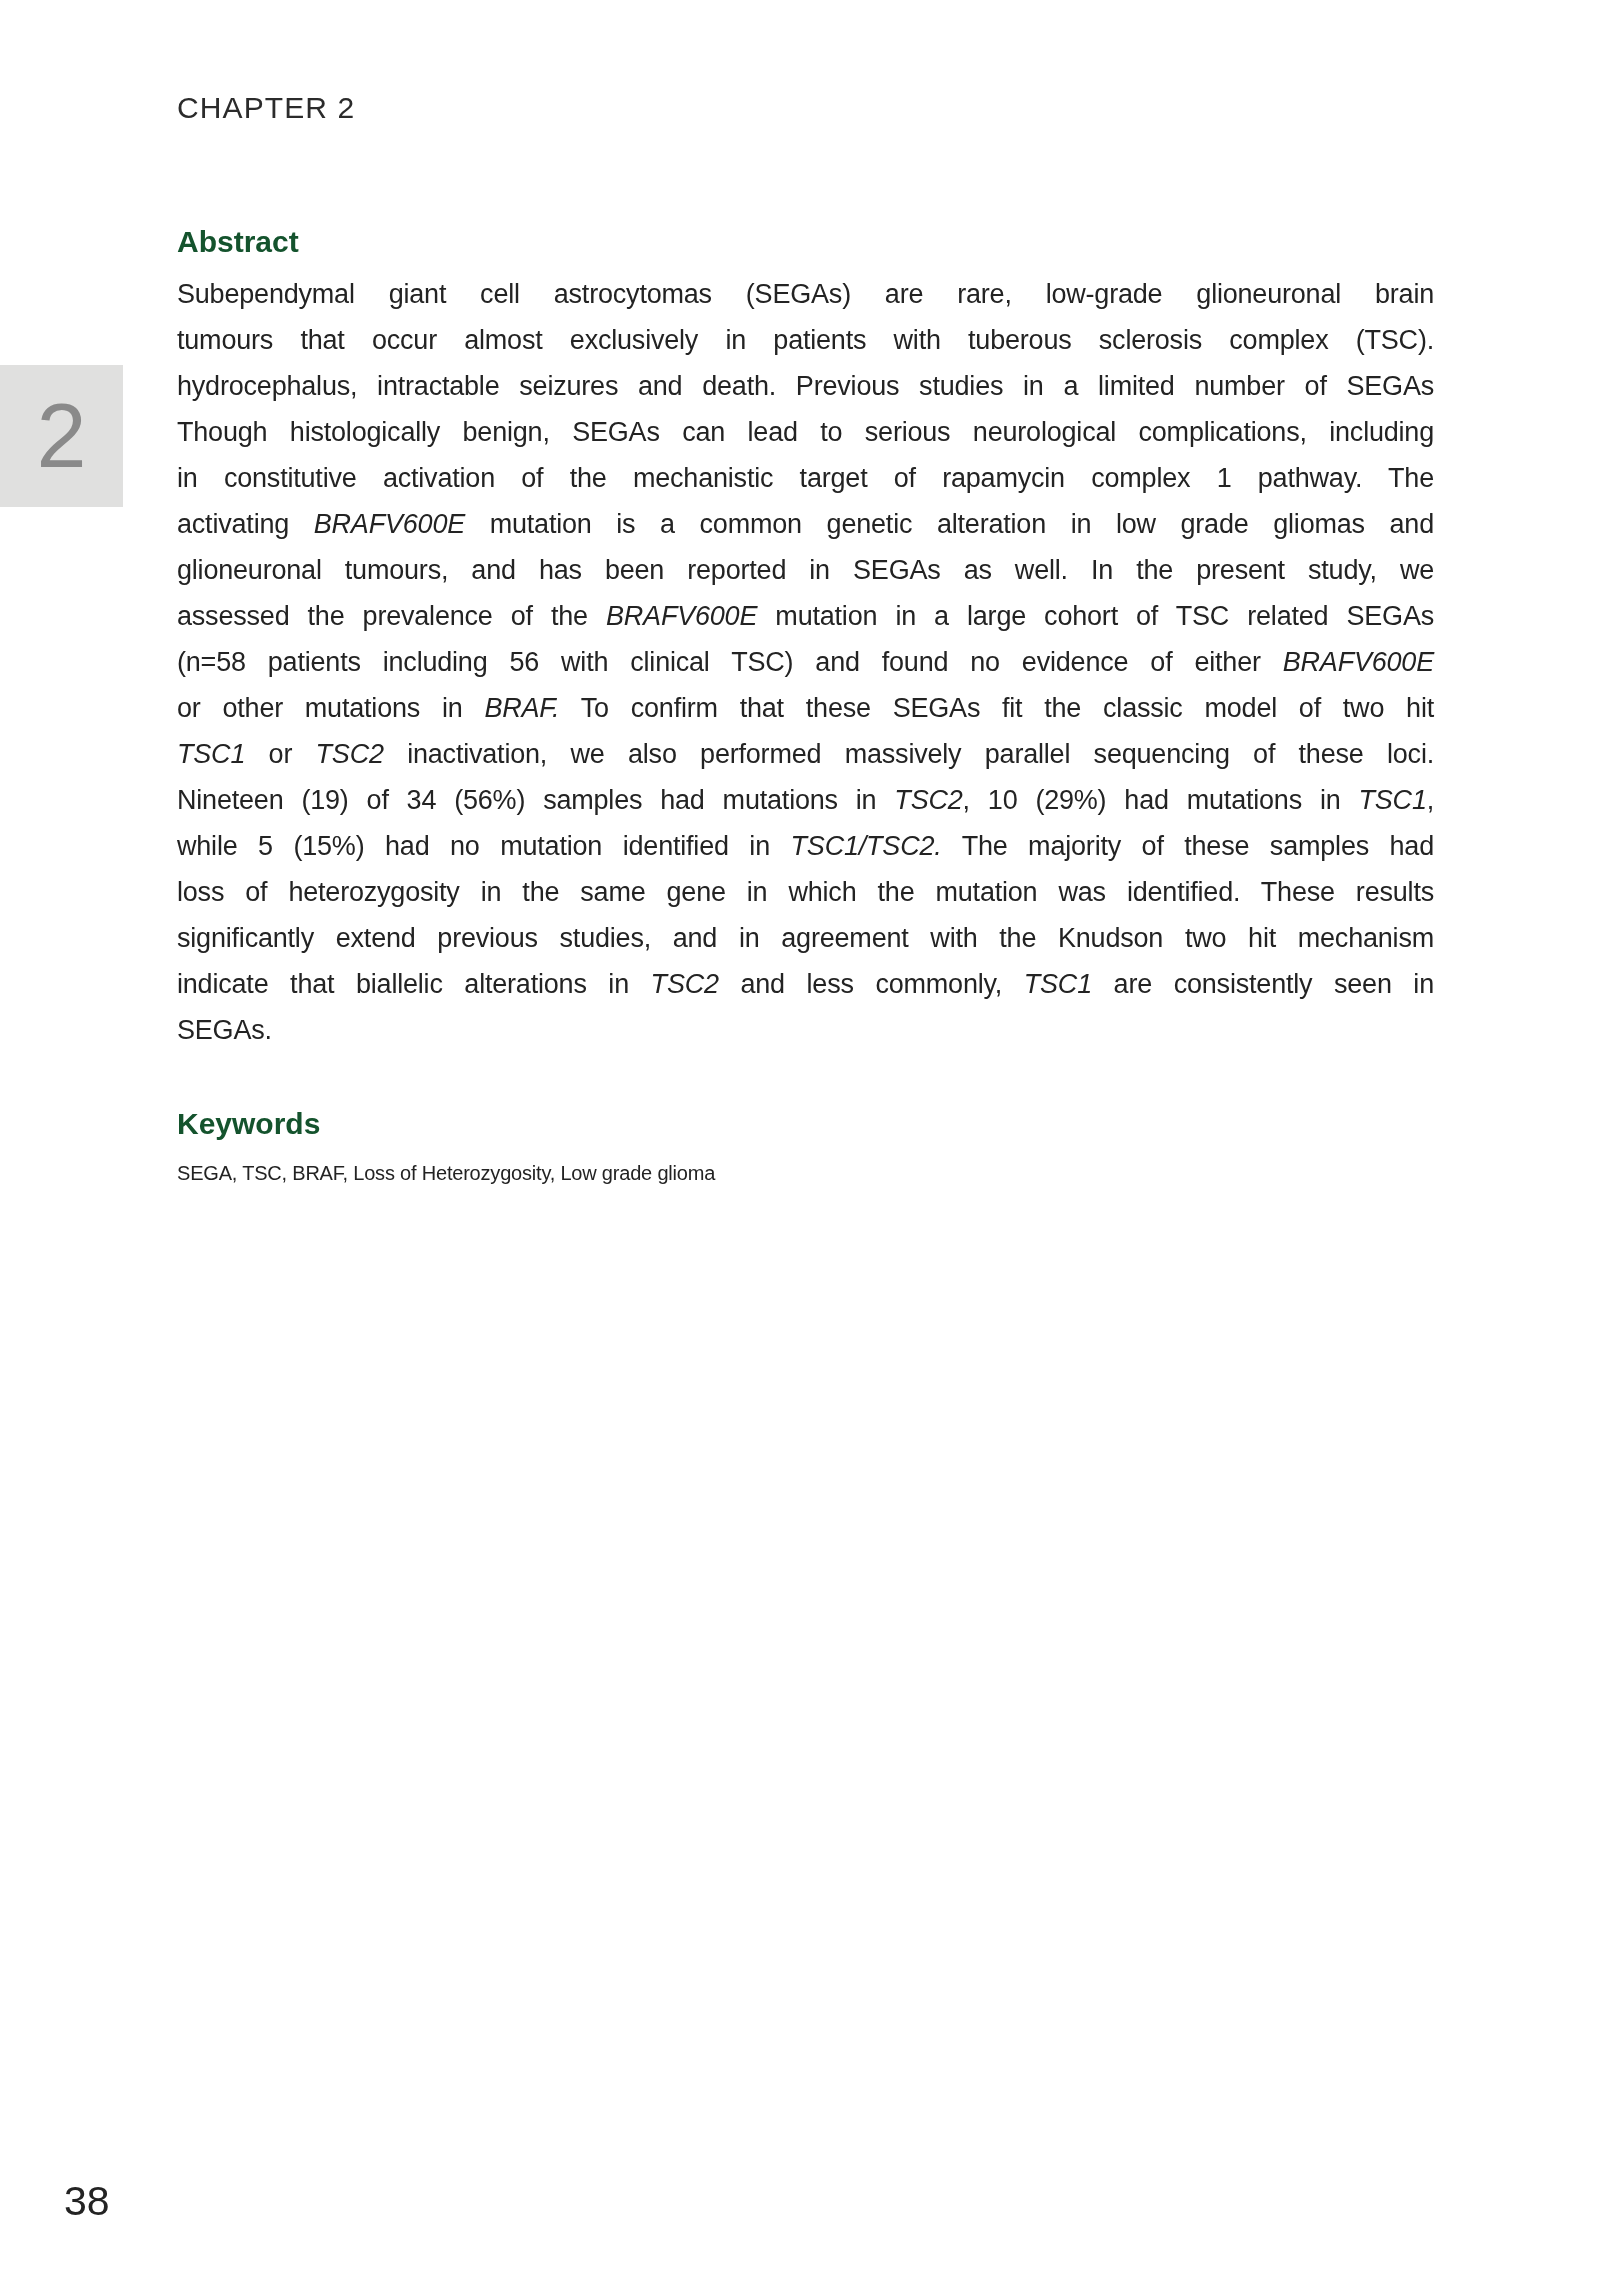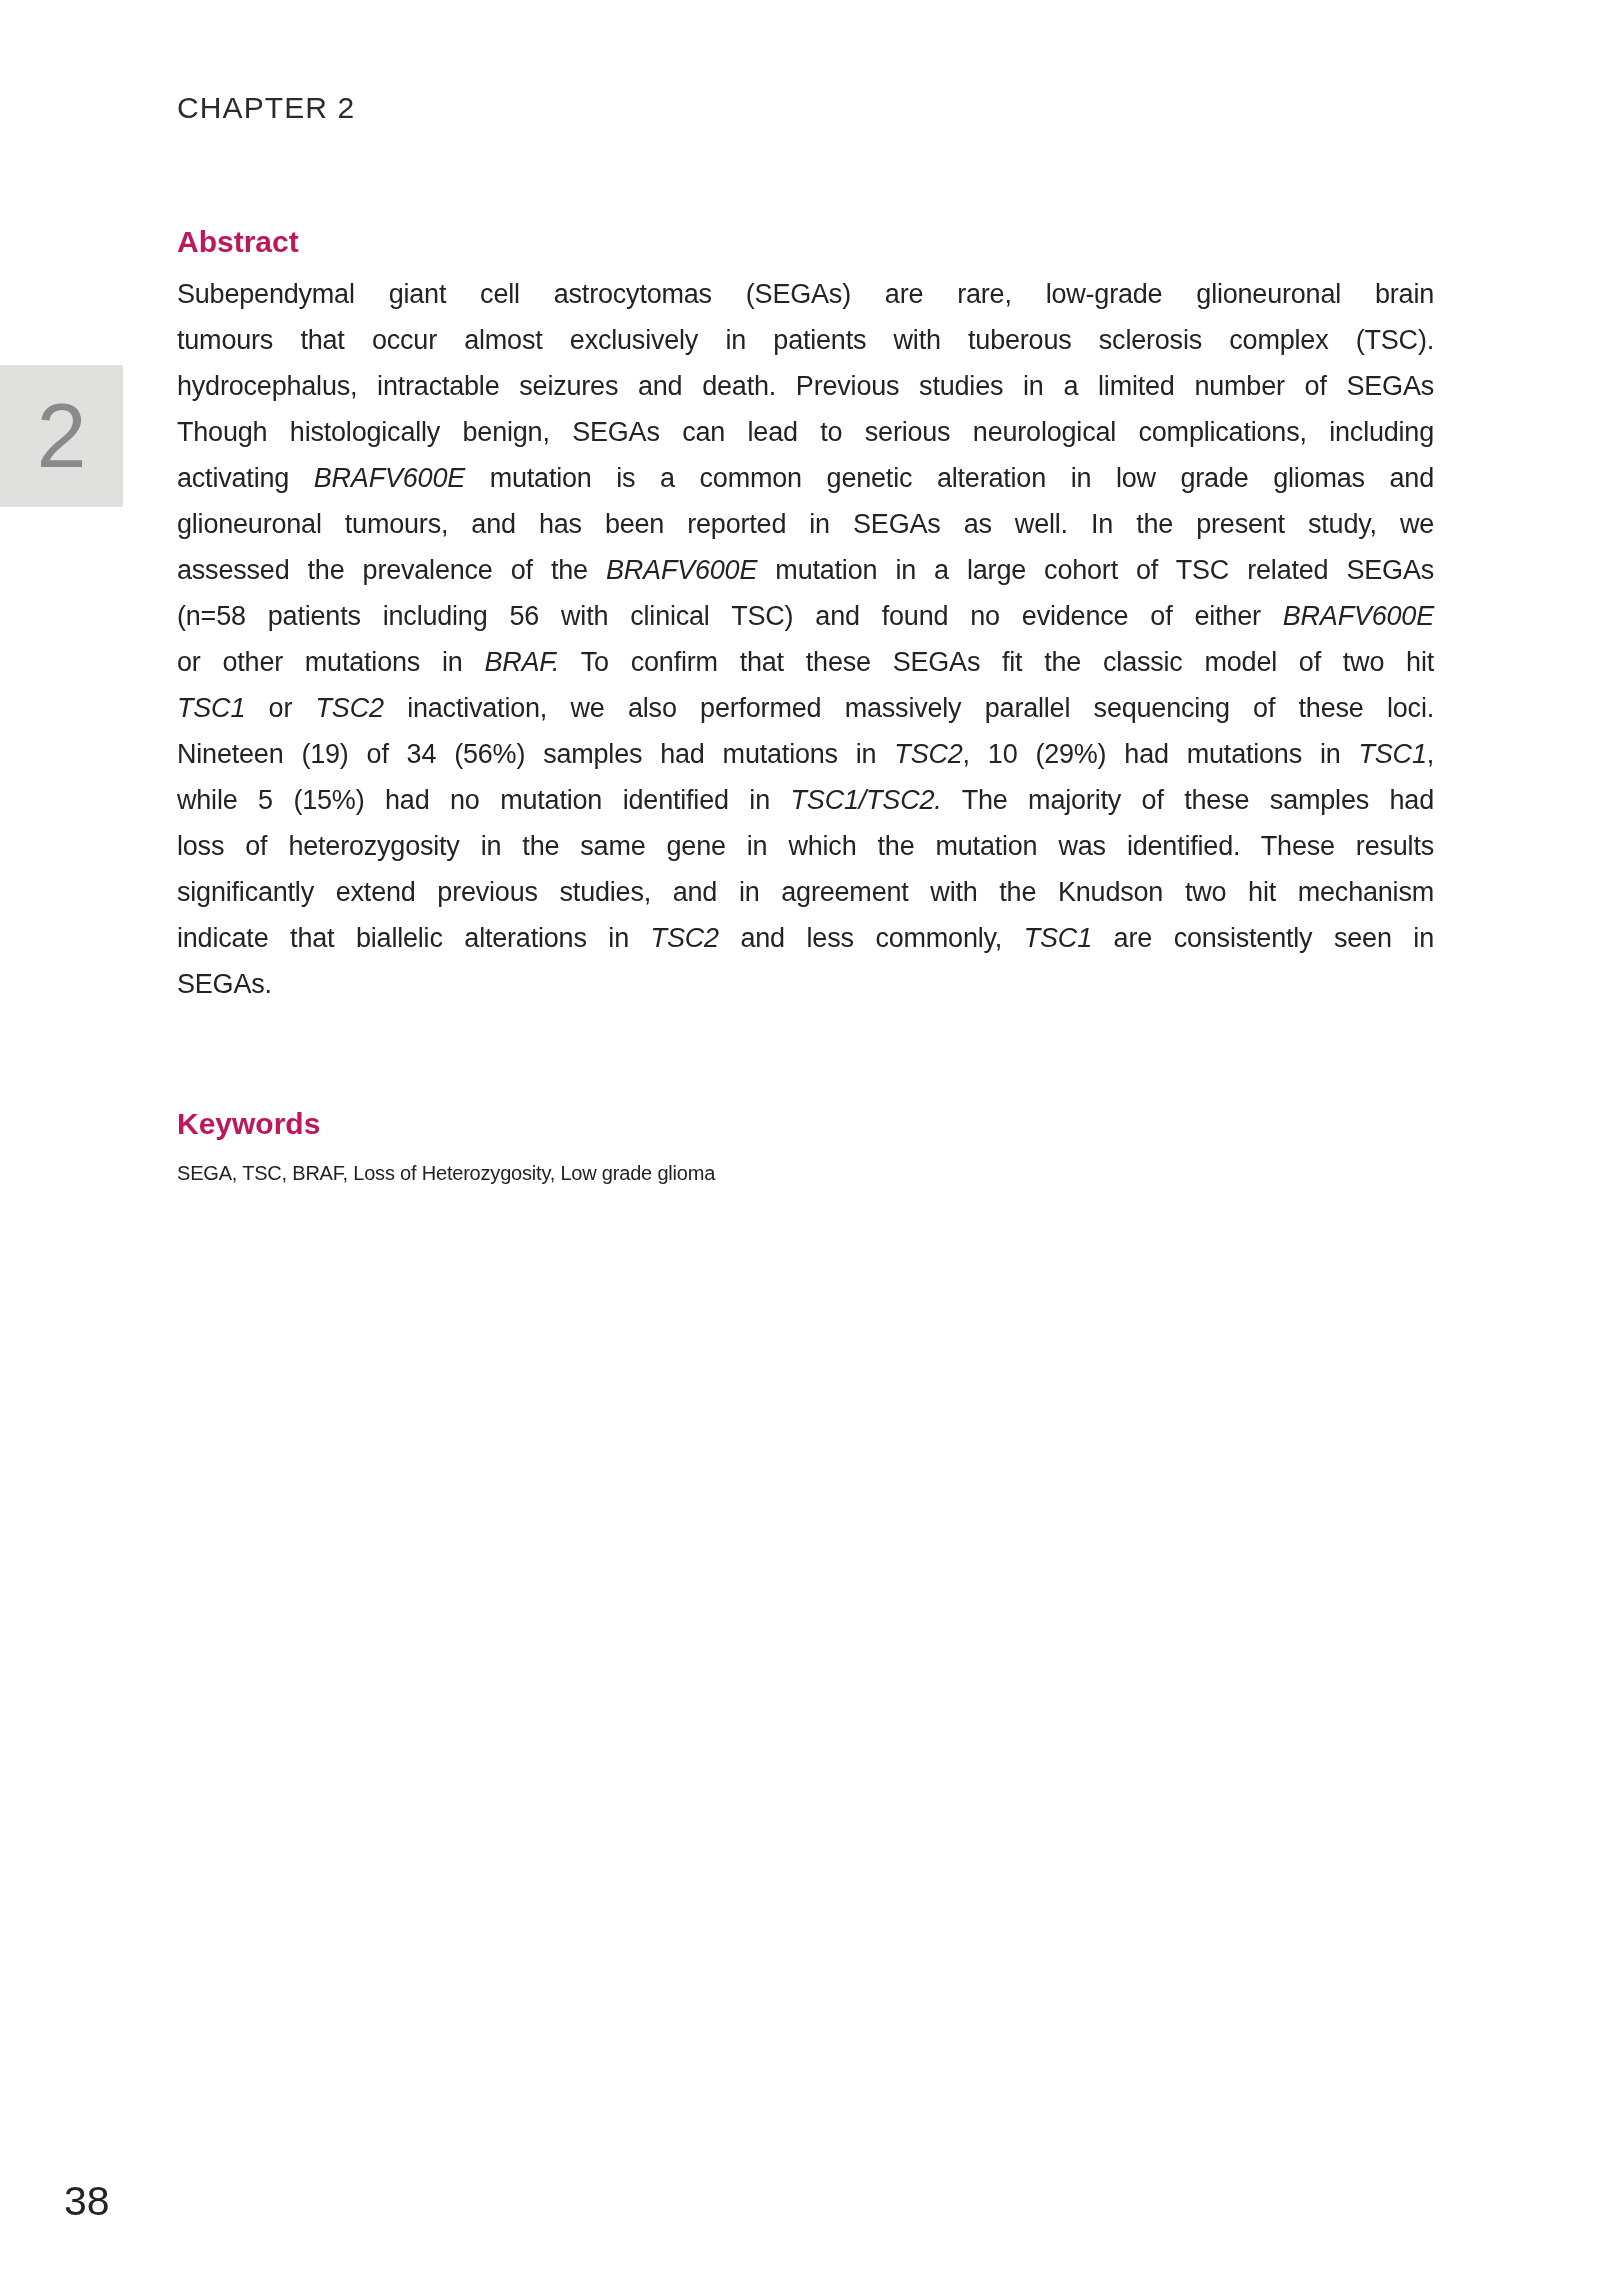--- a/index.html
+++ b/index.html
@@ -41,21 +41,21 @@
   .abstract-section {
     position: absolute;
     left: 177px;
     top: 223px;
     width: 1257px;
   }
   .section-heading {
     margin: 0;
     font-size: 30px;
     font-weight: 700;
-    color: #be185d;
+    color: #14532d;
     line-height: 37px;
   }
   .abstract-body {
     margin-top: 10.7px;
     font-size: 27px;
     line-height: 46px;
     letter-spacing: -0.2px;
     color: #232323;
   }
   .abstract-body .line {
@@ -100,20 +100,21 @@
     <span>2</span>
   </div>
 
   <div class="abstract-section">
     <h2 class="section-heading">Abstract</h2>
     <div class="abstract-body" id="abstract-body">
         <div class="line"><span>Subependymal giant cell astrocytomas (SEGAs) are rare, low-grade glioneuronal brain</span></div>
         <div class="line"><span>tumours that occur almost exclusively in patients with tuberous sclerosis complex (TSC).</span></div>
         <div class="line"><span>hydrocephalus, intractable seizures and death. Previous studies in a limited number of SEGAs</span></div>
         <div class="line"><span>Though histologically benign, SEGAs can lead to serious neurological complications, including</span></div>
+        <div class="line"><span>in constitutive activation of the mechanistic target of rapamycin complex 1 pathway. The</span></div>
         <div class="line"><span>activating </span><span class="it">BRAFV600E</span><span> mutation is a common genetic alteration in low grade gliomas and</span></div>
         <div class="line"><span>glioneuronal tumours, and has been reported in SEGAs as well. In the present study, we</span></div>
         <div class="line"><span>assessed the prevalence of the </span><span class="it">BRAFV600E</span><span> mutation in a large cohort of TSC related SEGAs</span></div>
         <div class="line"><span>(n=58 patients including 56 with clinical TSC) and found no evidence of either </span><span class="it">BRAFV600E</span></div>
         <div class="line"><span>or other mutations in </span><span class="it">BRAF.</span><span> To confirm that these SEGAs fit the classic model of two hit</span></div>
         <div class="line"><span class="it">TSC1</span><span> or </span><span class="it">TSC2</span><span> inactivation, we also performed massively parallel sequencing of these loci.</span></div>
         <div class="line"><span>Nineteen (19) of 34 (56%) samples had mutations in </span><span class="it">TSC2</span><span>, 10 (29%) had mutations in </span><span class="it">TSC1</span><span>,</span></div>
         <div class="line"><span>while 5 (15%) had no mutation identified in </span><span class="it">TSC1/TSC2.</span><span> The majority of these samples had</span></div>
         <div class="line"><span>loss of heterozygosity in the same gene in which the mutation was identified. These results</span></div>
         <div class="line"><span>significantly extend previous studies, and in agreement with the Knudson two hit mechanism</span></div>

